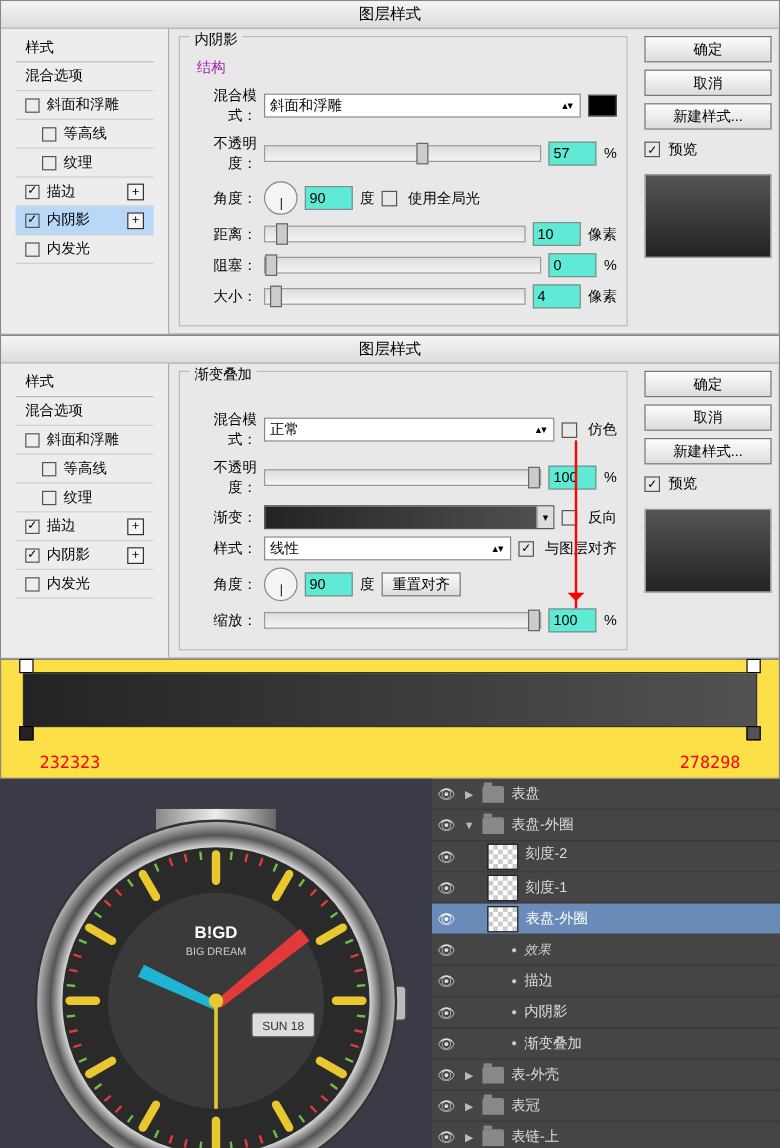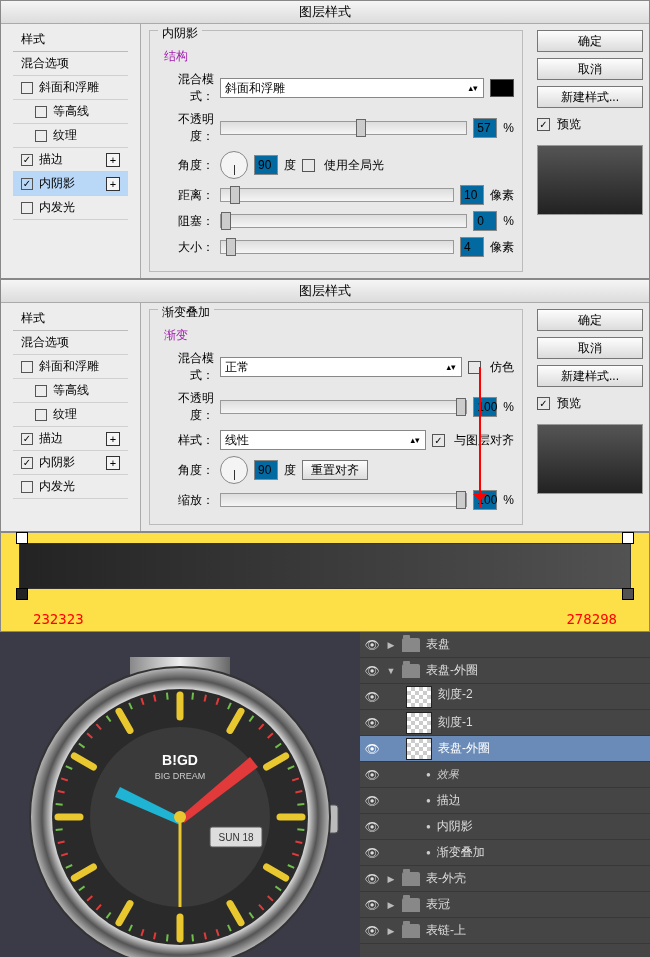--- a/index.html
+++ b/index.html
@@ -23,21 +23,21 @@
 .fieldset { border:1px solid #bbb; padding:8px; font-size:12px; }
 .fieldset > .fs-title { position:relative; top:-14px; background:#e8e8e8; display:inline-block; padding:0 4px; font-size:12px;}
 .sub-title{ font-size:12px; margin:-8px 0 4px 6px; color:#a21caf;}
 .frow { display:flex; align-items:center; gap:6px; margin:6px 0; font-size:12px;}
 .frow .flabel{ width:56px; text-align:right; }
 .select{ flex:1; height:20px; border:1px solid #888; background:#fff; display:flex; align-items:center; justify-content:space-between; padding:0 4px; font-size:12px;}
 .arrows{ width:12px; text-align:center; font-size:9px; line-height:1;}
 .swatch{ width:24px;height:18px; background:#000; border:1px solid #555;}
 .slider{ flex:1; height:14px; position:relative; border:1px solid #999; background:linear-gradient(#ddd,#f5f5f5); }
 .slider .knob{ position:absolute; top:-3px; width:10px;height:18px; background:#ccc; border:1px solid #666; }
-.num{ width:24px; height:20px; border:1px solid #888; background:#0369a1; text-align:left; padding:0 3px; font-size:12px; line-height:18px;}
+.num{ width:40px; height:20px; border:1px solid #888; background:#5eead4; text-align:left; padding:0 3px; font-size:12px; line-height:18px;}
 .unit{ font-size:12px; }
 .dial{ width:28px;height:28px;border:1px solid #888;border-radius:50%; position:relative; background:#f4f4f4;}
 .dial::after{content:"";position:absolute;left:50%;top:50%;width:1px;height:10px;background:#333;transform-origin:top;transform:rotate(0deg);}
 .cbx{ width:13px;height:13px;border:1px solid #555;display:inline-flex;align-items:center;justify-content:center;font-size:10px;margin-right:3px;}
 .cbx.on::after{content:"✓";}
 .btncol{ width:118px; padding:6px; display:flex; flex-direction:column; gap:6px;}
 .btn{ height:22px; border:1px solid #777; background:linear-gradient(#fdfdfd,#dcdcdc); font-size:12px; cursor:pointer;}
 .preview-box{ margin-top:6px; height:70px; border:1px solid #999; background:linear-gradient(#555,#222); }
 
 
@@ -217,41 +217,48 @@
           </div>
           <div class="side-row">
             <span class="cb"></span>
             <span class="lbl">内发光</span>
           </div>
         </div>
     </div>
     <div class="form" style="position:relative">
       <div class="fieldset">
         <span class="fs-title">渐变叠加</span>
-        <div class="sub-title">渐变</div>
 
         <div class="frow">
           <span class="flabel">混合模式：</span>
           <div class="select">
               <span>正常</span>
               <span class="arrows">▴▾</span>
             </div>
           <span class="cbx"></span>
           <span>仿色</span>
         </div>
 
         <div class="frow">
           <span class="flabel">不透明度：</span>
           <div class="slider">
               <div class="knob" style="left:calc(100% - 10px)"></div>
             </div>
           <div class="num">100</div>
           <span class="unit">%</span>
         </div>
 
+        <div class="frow">
+          <span class="flabel">渐变：</span>
+          <div class="grad-select">
+              <div class="dd">▾</div>
+            </div>
+          <span class="cbx"></span>
+          <span>反向</span>
+        </div>
 
         <div class="frow">
           <span class="flabel">样式：</span>
           <div class="select">
               <span>线性</span>
               <span class="arrows">▴▾</span>
             </div>
           <span class="cbx on"></span>
           <span>与图层对齐</span>
         </div>

